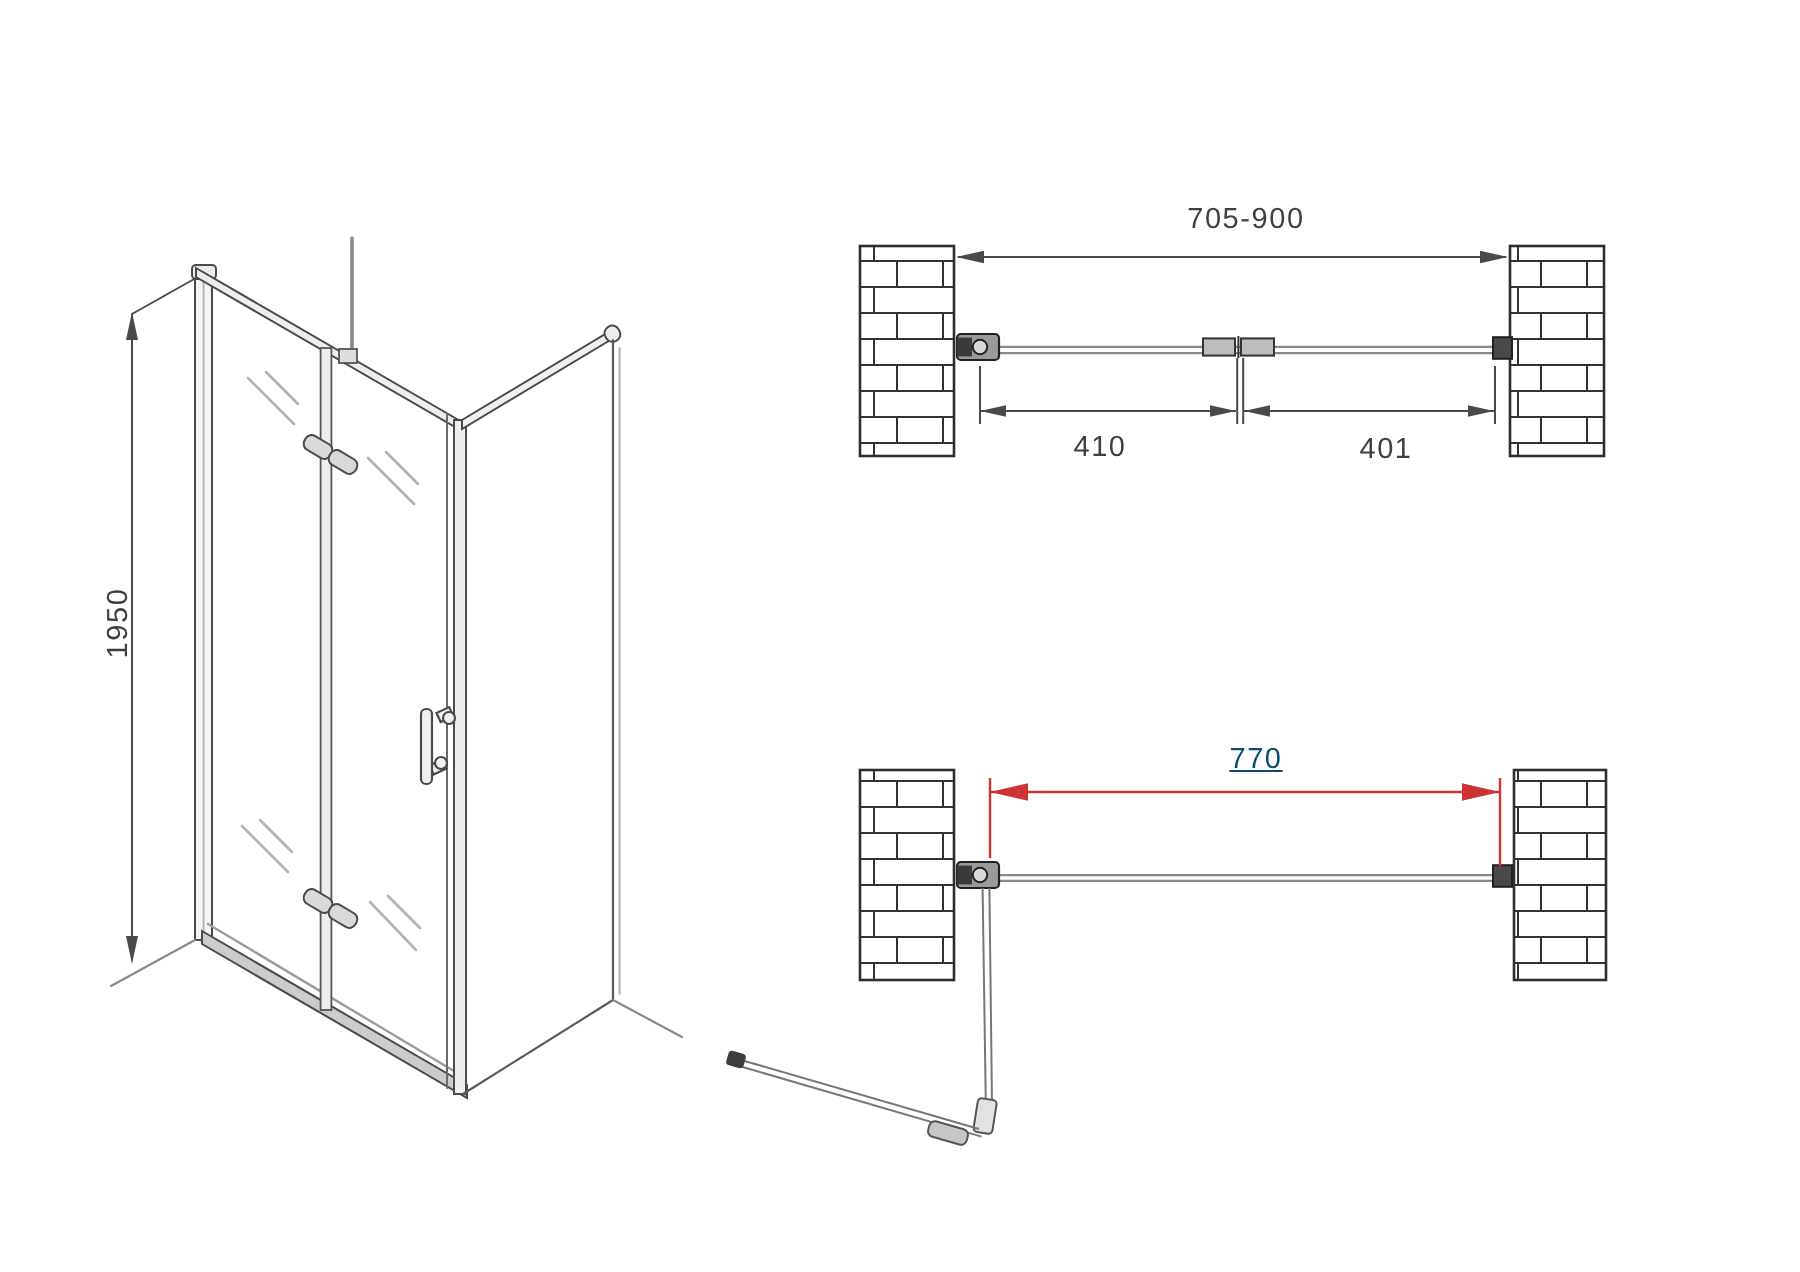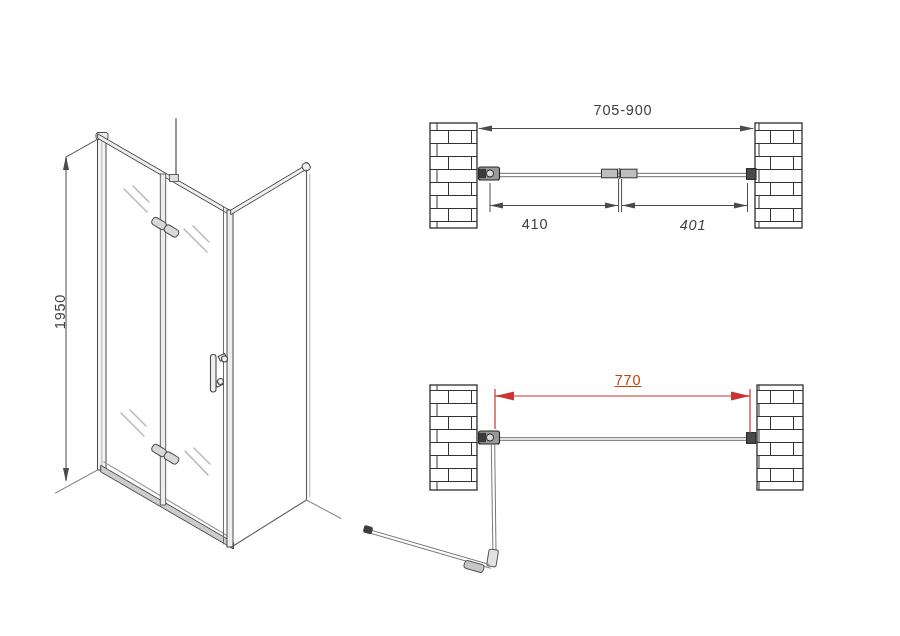--- a/index.html
+++ b/index.html
@@ -6,21 +6,21 @@
   .canvas{
     position:relative;width:900px;height:636px;background:#ffffff;overflow:hidden;
     font-family:"Liberation Sans", sans-serif;
   }
   .canvas svg{position:absolute;left:0;top:0;}
   .dim-label{
     position:absolute;font-size:14.5px;color:#3f3f3f;letter-spacing:0.8px;
     text-align:center;line-height:17px;height:17px;white-space:nowrap;
   }
   .dim-label.vertical{transform:rotate(-90deg);}
-  .dim-label.red{color:#c2410c;text-decoration:underline;}
+  .dim-label.red{color:#0c4a6e;text-decoration:underline;}
 </style>
 </head>
 <body>
 
 <div class="canvas">
 
 <svg width="900" height="636" viewBox="0 0 900 636">
   <defs>
     <pattern id="brick" width="46" height="26" patternUnits="userSpaceOnUse">
       <rect width="46" height="26" fill="#ffffff"></rect>
@@ -186,19 +186,19 @@
       <polygon points="495,396 514,391.6 514,400.4" fill="#cc3333" stroke="none"></polygon>
       <polygon points="750,396 731,391.6 731,400.4" fill="#cc3333" stroke="none"></polygon>
     </g>
   </g>
 </svg>
 
 <div class="dim-label vertical" style="left:30px;top:303px;width:60px;">1950</div>
 
 <div class="dim-label" style="left:563px;top:102px;width:120px;">705-900</div>
 
-<div class="dim-label" style="left:495px;top:216px;width:80px;">410</div>
-
-<div class="dim-label" style="left:653px;top:217px;width:80px;font-style:italic;">401</div>
+<div class="dim-label" style="left:510px;top:216px;width:80px;">410</div>
+
+<div class="dim-label" style="left:653px;top:217px;width:80px;">401</div>
 
 <div class="dim-label red" style="left:588px;top:372px;width:80px;">770</div>
 
 </div>
 
 </body></html>

